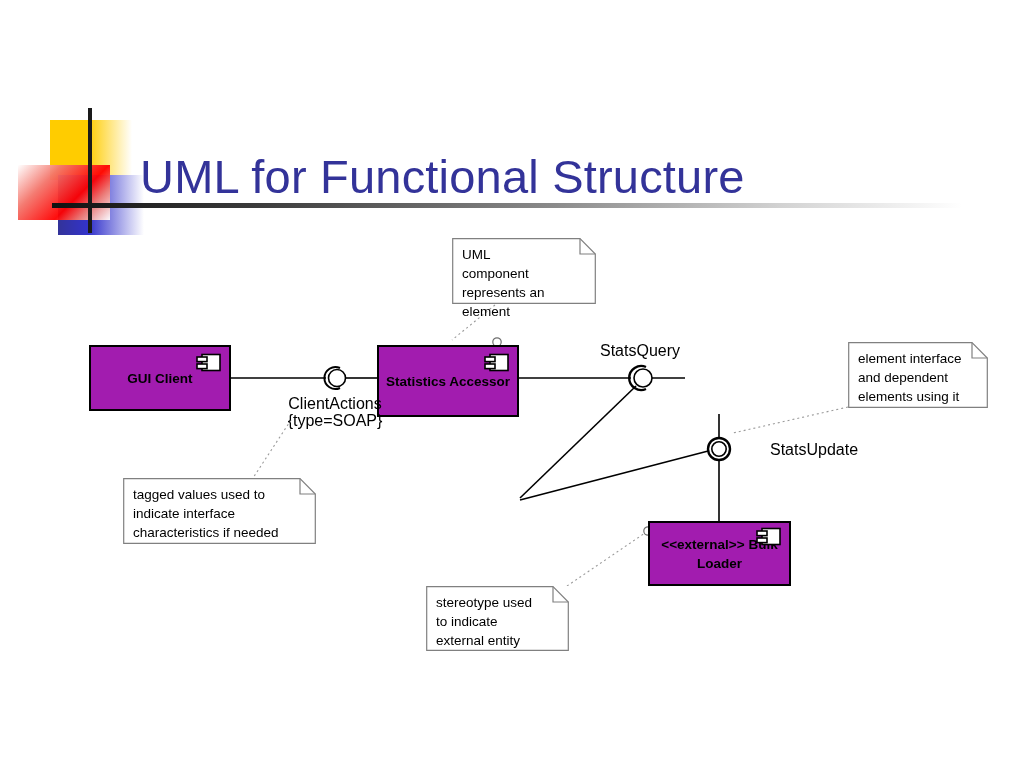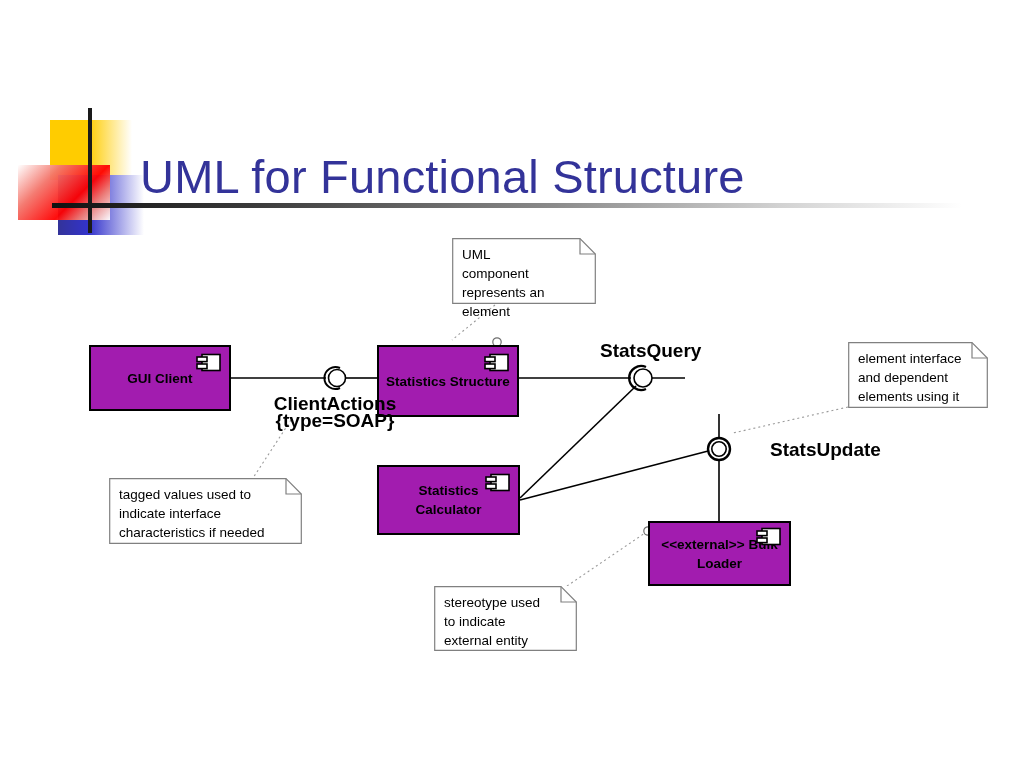--- a/index.html
+++ b/index.html
@@ -100,25 +100,24 @@
     position: relative;
     z-index: 2;
     padding: 7px 9px 6px 10px;
     white-space: pre-line;
   }
   .note > svg { position: absolute; left: 0; top: 0; z-index: 1; }
 
   
   .iface-label {
     position: absolute;
-    font-size: 19px;
+    font-size: 16px;
     line-height: 17px;
     color: #000000;
     white-space: pre-line;
-    font-weight: bold;
   }
 </style>
 </head>
 <body>
 
 <div id="slide-decoration">
   <div class="deco-yellow"></div>
   <div class="deco-blue"></div>
   <div class="deco-red"></div>
   <div class="deco-vline"></div>
@@ -181,38 +180,29 @@
     <span class="cmp-label">GUI Client</span>
     <svg class="cmp-icon" style="right:6px; top:5px;" width="28" height="22" viewBox="0 0 28 22">
       <rect x="7" y="2.5" width="18" height="16" fill="#ffffff" stroke="#000000" stroke-width="1.6"></rect>
       <rect x="2" y="5" width="10" height="4.6" fill="#ffffff" stroke="#000000" stroke-width="1.6"></rect>
       <rect x="2" y="12" width="10" height="4.6" fill="#ffffff" stroke="#000000" stroke-width="1.6"></rect>
     </svg>
   </div>
 
   <div class="component" style="left:377px; top:345px; width:142px; height:72px;">
     <span class="cmp-label">Statistics
-Structure</span>
+Accessor</span>
     <svg class="cmp-icon" style="right:6px; top:5px;" width="28" height="22" viewBox="0 0 28 22">
       <rect x="7" y="2.5" width="18" height="16" fill="#ffffff" stroke="#000000" stroke-width="1.6"></rect>
       <rect x="2" y="5" width="10" height="4.6" fill="#ffffff" stroke="#000000" stroke-width="1.6"></rect>
       <rect x="2" y="12" width="10" height="4.6" fill="#ffffff" stroke="#000000" stroke-width="1.6"></rect>
     </svg>
   </div>
 
 
-  <div class="component" style="left:377px; top:465px; width:143px; height:70px;">
-    <span class="cmp-label">Statistics
-Calculator</span>
-    <svg class="cmp-icon" style="right:6px; top:5px;" width="28" height="22" viewBox="0 0 28 22">
-      <rect x="7" y="2.5" width="18" height="16" fill="#ffffff" stroke="#000000" stroke-width="1.6"></rect>
-      <rect x="2" y="5" width="10" height="4.6" fill="#ffffff" stroke="#000000" stroke-width="1.6"></rect>
-      <rect x="2" y="12" width="10" height="4.6" fill="#ffffff" stroke="#000000" stroke-width="1.6"></rect>
-    </svg>
-  </div>
 
   <div class="component" style="left:648px; top:521px; width:143px; height:65px;">
     <span class="cmp-label">&lt;&lt;external&gt;&gt;
 Bulk Loader</span>
     <svg class="cmp-icon" style="right:6px; top:3px;" width="28" height="22" viewBox="0 0 28 22">
       <rect x="7" y="2.5" width="18" height="16" fill="#ffffff" stroke="#000000" stroke-width="1.6"></rect>
       <rect x="2" y="5" width="10" height="4.6" fill="#ffffff" stroke="#000000" stroke-width="1.6"></rect>
       <rect x="2" y="12" width="10" height="4.6" fill="#ffffff" stroke="#000000" stroke-width="1.6"></rect>
     </svg>
   </div>
@@ -237,31 +227,31 @@
   <div class="note" style="left:848px; top:342px; width:140px; height:66px;">
     <svg width="140" height="66" viewBox="0 0 140 66">
       <path d="M 0.7 0.7 L 124 0.7 L 139.3 16 L 139.3 65.3 L 0.7 65.3 Z" fill="#ffffff" stroke="#808080" stroke-width="1.2"></path>
       <path d="M 124 0.7 L 124 16 L 139.3 16" fill="none" stroke="#808080" stroke-width="1.2"></path>
     </svg>
     <div class="note-text">element interface
 and dependent
 elements using it</div>
   </div>
 
-  <div class="note" style="left:109px; top:478px; width:193px; height:66px;">
+  <div class="note" style="left:123px; top:478px; width:193px; height:66px;">
     <svg width="193" height="66" viewBox="0 0 193 66">
       <path d="M 0.7 0.7 L 177 0.7 L 192.3 16 L 192.3 65.3 L 0.7 65.3 Z" fill="#ffffff" stroke="#808080" stroke-width="1.2"></path>
       <path d="M 177 0.7 L 177 16 L 192.3 16" fill="none" stroke="#808080" stroke-width="1.2"></path>
     </svg>
     <div class="note-text">tagged values used to
 indicate interface
 characteristics if needed</div>
   </div>
 
-  <div class="note" style="left:426px; top:586px; width:143px; height:65px;margin-left:8px;">
+  <div class="note" style="left:426px; top:586px; width:143px; height:65px;">
     <svg width="143" height="65" viewBox="0 0 143 65">
       <path d="M 0.7 0.7 L 127 0.7 L 142.3 16 L 142.3 64.3 L 0.7 64.3 Z" fill="#ffffff" stroke="#808080" stroke-width="1.2"></path>
       <path d="M 127 0.7 L 127 16 L 142.3 16" fill="none" stroke="#808080" stroke-width="1.2"></path>
     </svg>
     <div class="note-text">stereotype used
 to indicate
 external entity</div>
   </div>
 
 </div>

